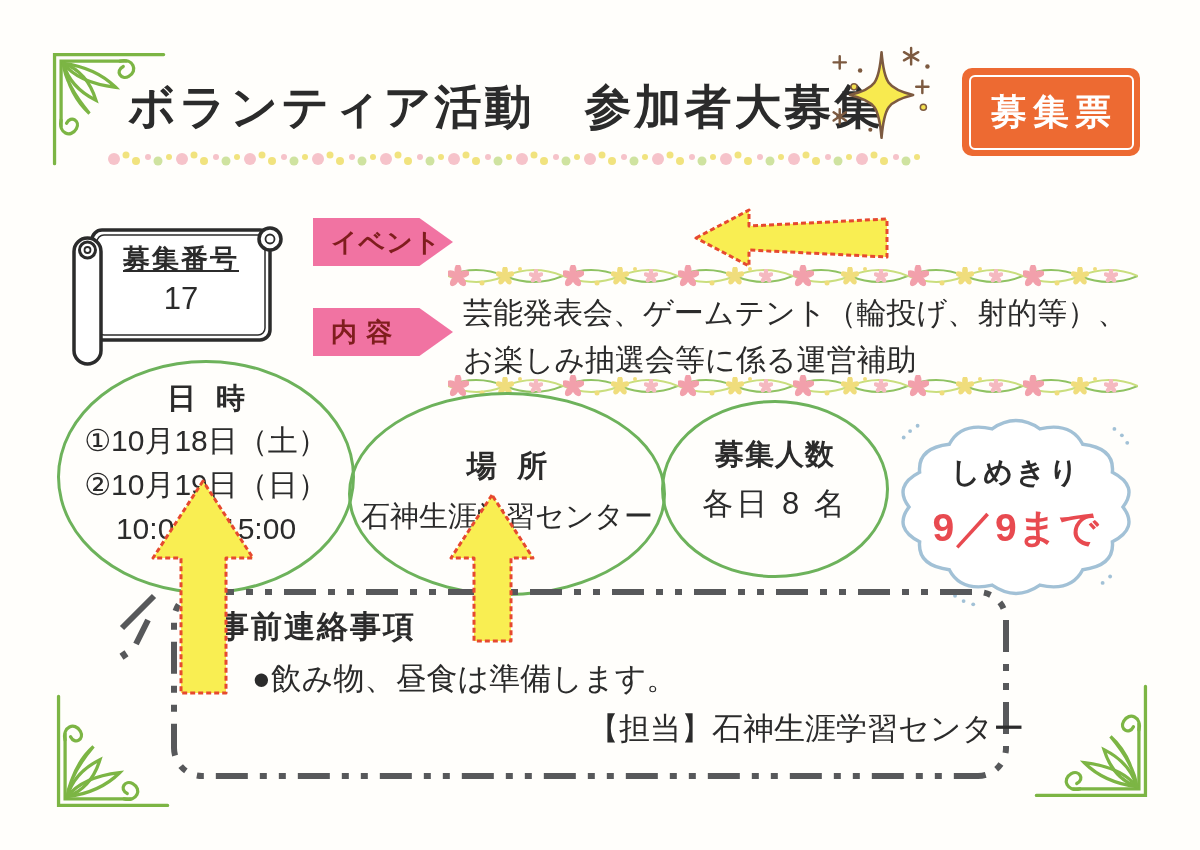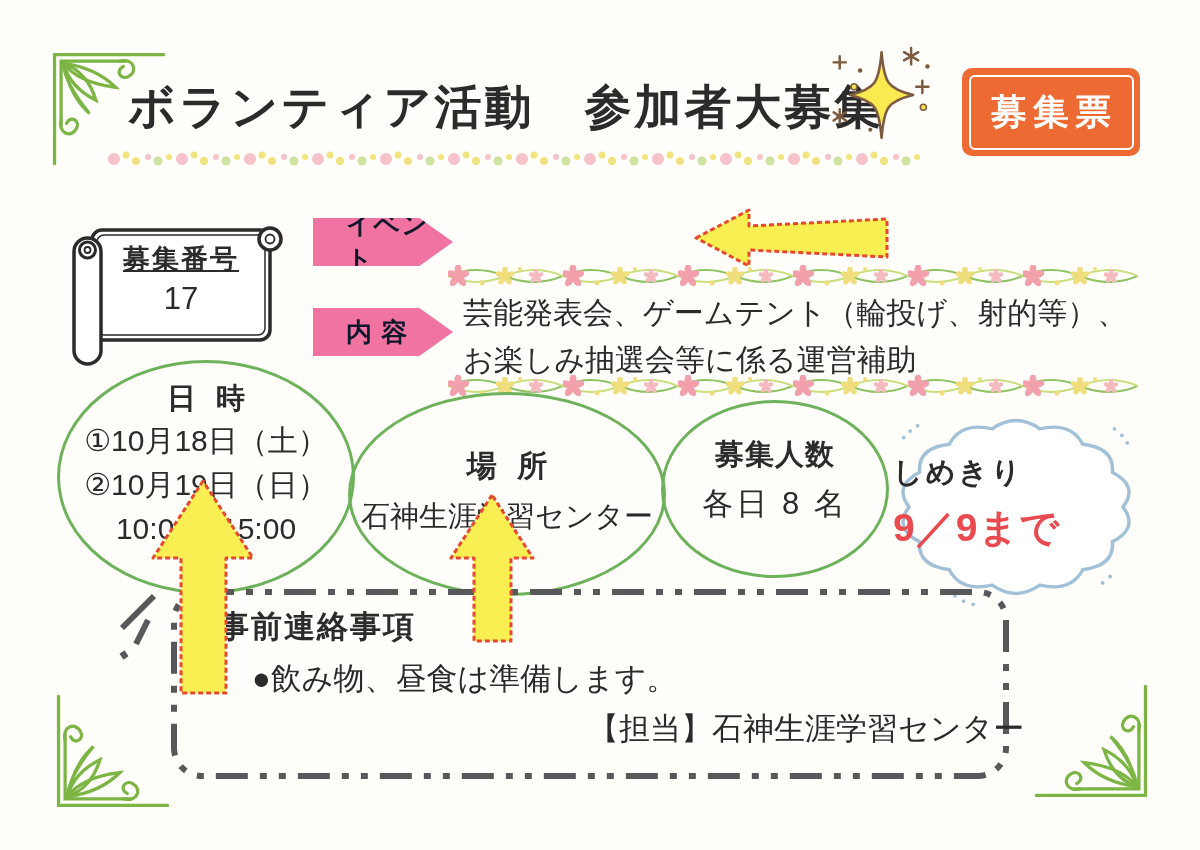--- a/index.html
+++ b/index.html
@@ -41,21 +41,21 @@
   .scroll-wrap svg{position:absolute;inset:0;width:100%;height:100%;}
   .scroll-text{position:absolute;left:26px;top:0;width:178px;height:134px;
     display:flex;flex-direction:column;align-items:center;justify-content:center;gap:4px;padding-top:8px;}
   .scroll-label{font-size:27px;font-weight:800;letter-spacing:2px;text-decoration:underline;}
   .scroll-value{font-size:31px;}
   .ink-line{stroke:var(--ink);fill:#fff;}
   
   .label-arrow{width:140px;height:48px;background:var(--accent-pink);
     clip-path:polygon(0 0,76% 0,100% 50%,76% 100%,0 100%);
     display:flex;align-items:center;justify-content:flex-start;
-    color:#0f172a;font-size:26px;font-weight:700;letter-spacing:1px;padding-left:33px;}
+    color:#7f1d1d;font-size:26px;font-weight:700;letter-spacing:1px;padding-left:18px;}
   .label-arrow.event{left:313px;top:218px;}
   .label-arrow.content{left:313px;top:308px;}
   .event-value{left:463px;top:222px;font-size:34px;letter-spacing:2px;white-space:nowrap;}
   .content-text{left:463px;top:289px;font-size:30px;line-height:47px;white-space:nowrap;}
   
   .garland{width:690px;height:30px;}
   .garland.g1{left:448px;top:261px;}
   .garland.g2{left:448px;top:371px;}
   .dots{left:108px;top:150px;width:812px;height:18px;}
   
@@ -70,21 +70,21 @@
   .dt-line{font-size:30px;line-height:44px;white-space:nowrap;}
   .oval.place{left:348px;top:392px;width:318px;height:204px;padding-top:30px;gap:10px;}
   .oval.place .oval-label{font-size:30px;margin-top:21px;}
   .place-value{font-size:29px;white-space:nowrap;}
   .oval.capacity{left:661px;top:400px;width:228px;height:178px;padding-top:32px;gap:8px;}
   .oval.capacity .oval-label{font-size:29px;letter-spacing:1px;text-indent:0;}
   .capacity-value{font-size:31px;letter-spacing:3px;white-space:nowrap;}
   
   .cloud{left:893px;top:404px;width:246px;height:206px;}
   .cloud svg{position:absolute;inset:0;width:100%;height:100%;}
-  .cloud-text{position:absolute;inset:0;display:flex;flex-direction:column;justify-content:center;gap:8px;padding-bottom:6px;}
+  .cloud-text{position:absolute;inset:0;display:flex;flex-direction:column;align-items:center;justify-content:center;gap:8px;padding-bottom:6px;}
   .cloud-label{font-size:29px;font-weight:800;letter-spacing:3px;}
   .cloud-value{font-size:39px;font-weight:800;color:var(--deadline-red);letter-spacing:1px;}
   .cb{stroke:var(--cloud-blue);}
   
   .yellow{fill:var(--arrow-yellow);stroke:var(--arrow-red);stroke-width:3;stroke-dasharray:5 3;stroke-linejoin:round;}
   .left-arrow{left:693px;top:206px;width:198px;height:64px;z-index:4;}
   .up-arrow.a1{left:150px;top:478px;width:106px;height:218px;z-index:5;}
   .up-arrow.a2{left:448px;top:492px;width:88px;height:152px;z-index:5;}
   
   .notes-svg{left:170px;top:588px;width:840px;height:192px;z-index:2;}

